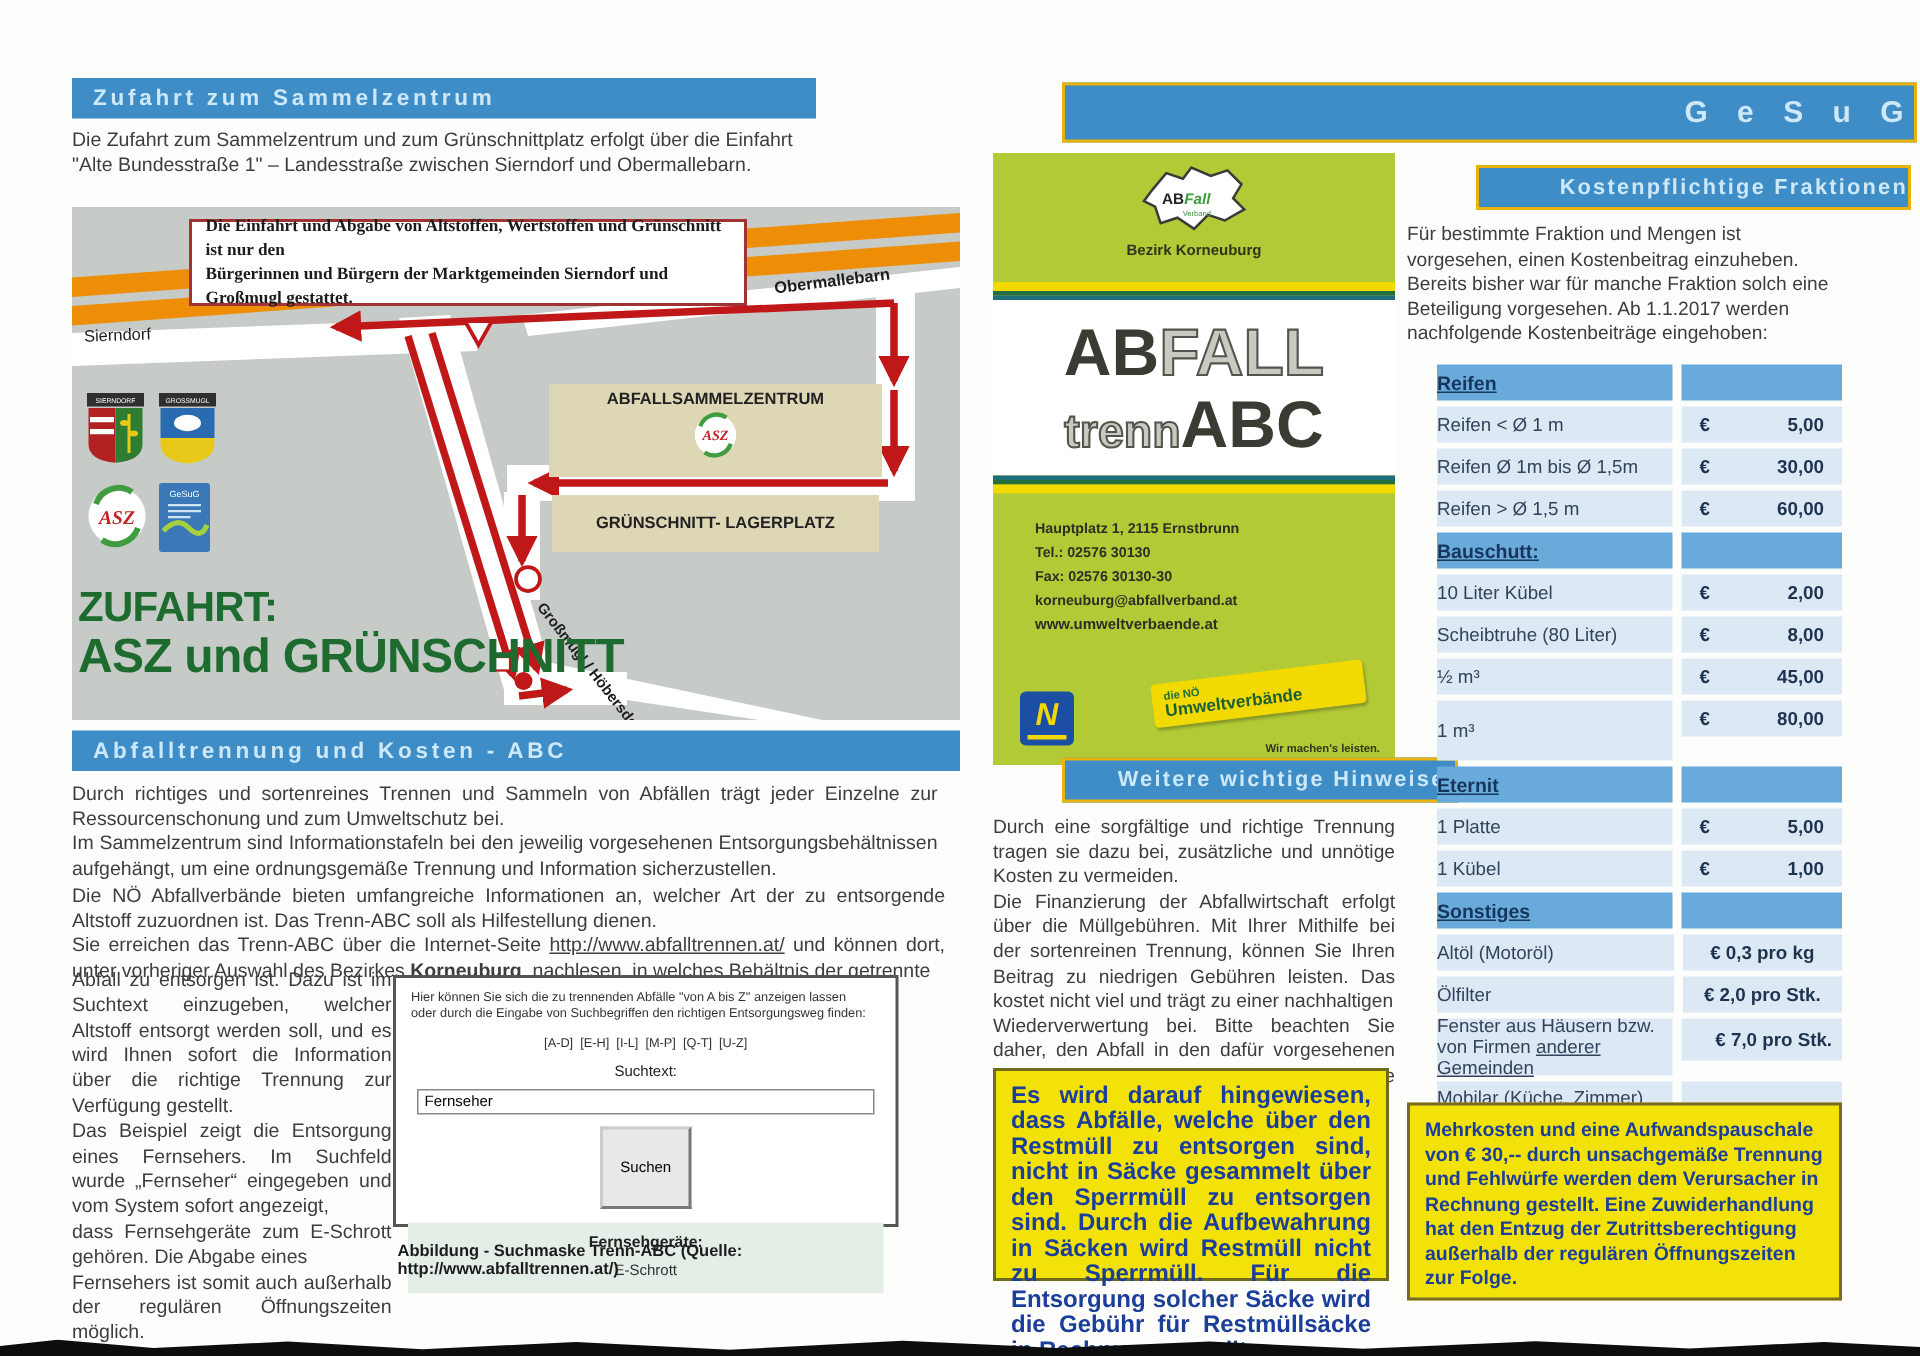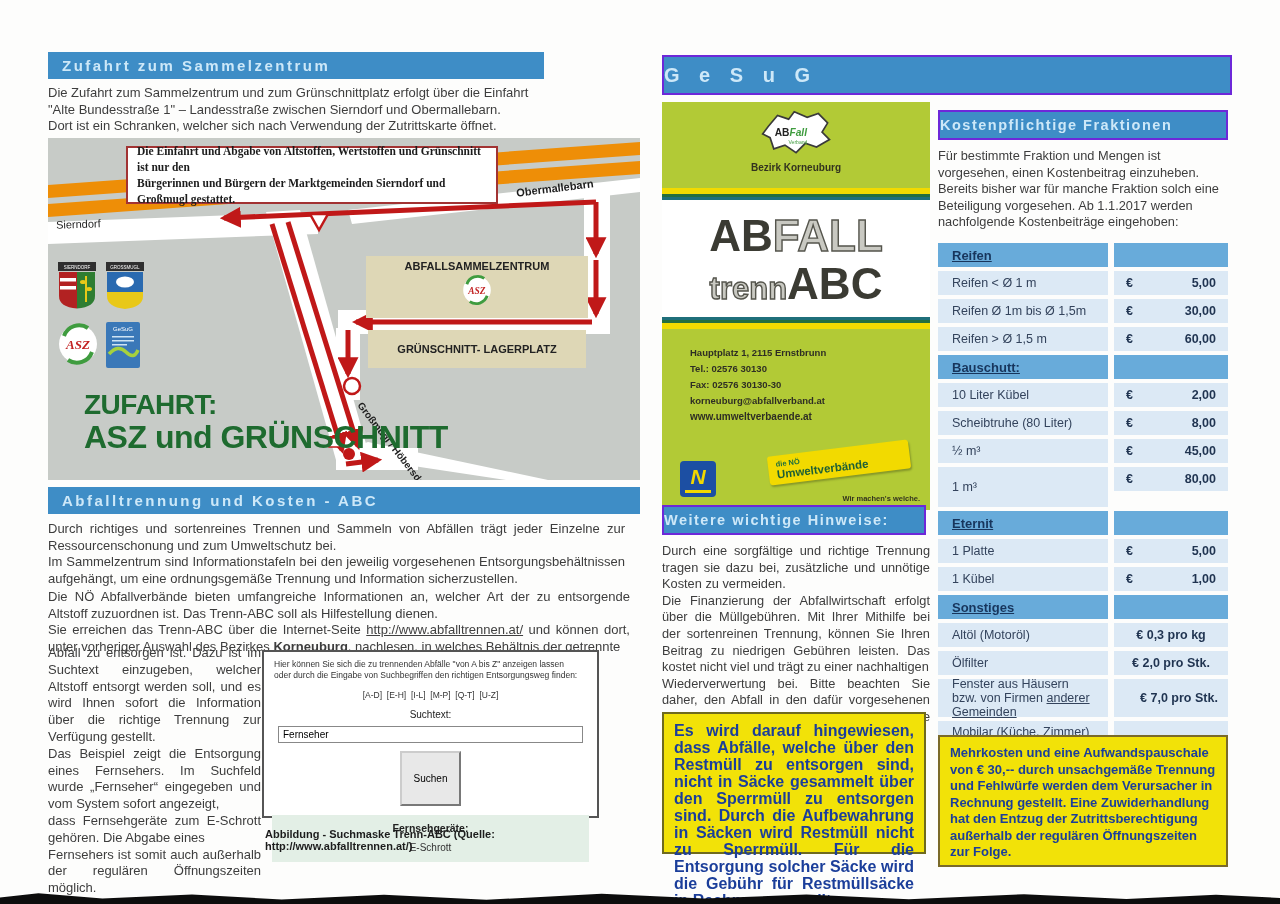--- a/index.html
+++ b/index.html
@@ -2,48 +2,48 @@
 <html><head>
 <meta charset="utf-8">
 <style>
   html,body{margin:0;padding:0;background:#ffffff;}
   #canvas{position:relative;width:1280px;height:904px;background:#fdfdfc;overflow:hidden;
           font-family:"Liberation Sans",sans-serif;color:#3d3d3d;}
   .abs{position:absolute;}
   
   .hdr{background:#3e8dc6;color:#cde8f8;font-weight:bold;letter-spacing:2.5px;
        display:flex;align-items:center;font-size:15px;padding-left:14px;box-sizing:border-box;}
-  .hdr-bordered{border:2px solid #6d28d9;justify-content:flex-start;padding-left:0;font-size:14.5px;letter-spacing:1.5px;}
+  .hdr-bordered{border:2px solid #eab308;justify-content:flex-end;padding-left:0;font-size:14.5px;letter-spacing:1.5px;margin-left:46px;}
   
   .body-txt{font-size:13px;line-height:16.5px;color:#3d3d3d;}
   .just{text-align:justify;}
   .link{color:#404040;text-decoration:underline;}
   .b{font-weight:bold;}
   
   #map{background:#c7cbc7;overflow:hidden;}
   .map-label{font-size:11px;color:#1d1d1d;font-weight:bold;white-space:nowrap;}
   .bldg{background:#ded7b6;text-align:center;box-sizing:border-box;}
   .bldg-label{font-size:11px;font-weight:bold;color:#222;}
-  .zufahrt{color:#1e6b2f;font-weight:bold;letter-spacing:-0.5px;line-height:1.08;margin-left:32px;}
+  .zufahrt{color:#1e6b2f;font-weight:bold;letter-spacing:-0.5px;line-height:1.08;}
   
   .form-box{background:#fff;border:2px solid #555;box-sizing:border-box;}
   .form-small{font-size:8.5px;line-height:11px;color:#333;}
   .result-box{background:#e3efe6;text-align:center;}
   
   .green-box{background:#b2ca36;}
   .stripe-y{background:#f2da00;}
   .stripe-g{background:#256e3e;}
   .stripe-t{background:#1f6f7a;}
   .addr{font-size:9.5px;line-height:16px;color:#2e2e24;font-weight:bold;}
   .logo-solid{color:#3b3b33;font-weight:bold;}
   .logo-outline{color:#c9c9c2;font-weight:bold;-webkit-text-stroke:1.4px #55554d;}
   .warn{background:#f2e208;box-sizing:border-box;color:#1b3e9a;font-weight:bold;font-size:16px;line-height:17px;padding:8px 10px;}
   
   .prow{display:flex;gap:6px;margin-bottom:4px;}
-  .pl{width:170px;background:#dce9f5;font-size:12.5px;color:#33435c;display:flex;align-items:center;padding:3px 14px;box-sizing:border-box;}
+  .pl{width:170px;background:#dce9f5;font-size:12.5px;color:#33435c;display:flex;align-items:center;padding:3px 0;box-sizing:border-box;margin-left:20px;}
   .pv{width:114px;background:#dce9f5;display:flex;align-items:center;justify-content:space-between;
       padding:0 12px;box-sizing:border-box;font-weight:bold;color:#1f3350;font-size:12.5px;}
   .pv-center{justify-content:center;text-align:center;padding:0 4px;}
   .phead .pl,.phead .pv{background:#68abda;}
   .ptitle{font-weight:bold;text-decoration:underline;color:#17355c;font-size:13px;}
   .u{text-decoration:underline;}
   
   #scan-band{left:0;right:0;bottom:0;height:12px;background:#0d0d0d;
     clip-path:polygon(0 45%,3% 10%,8% 55%,15% 20%,22% 62%,30% 22%,38% 65%,47% 15%,55% 55%,63% 20%,71% 60%,80% 18%,88% 58%,95% 22%,100% 50%,100% 100%,0 100%);}
   input.search{box-sizing:border-box;border:1px solid #888;font-size:10px;font-family:"Liberation Sans",sans-serif;padding:1px 4px;}
@@ -56,21 +56,20 @@
 
   <div class="abs" style="left:0;top:0;width:650px;height:904px;">
 
     <div class="abs hdr" style="left:48px;top:52px;width:496px;height:27px;">
       <span>Zufahrt zum Sammelzentrum</span>
     </div>
 
     <div class="abs body-txt" style="left:48px;top:85px;width:575px;">
       <div>Die Zufahrt zum Sammelzentrum und zum Grünschnittplatz erfolgt über die Einfahrt</div>
       <div>"Alte Bundesstraße 1" – Landesstraße zwischen Sierndorf und Obermallebarn.</div>
-      <div>Dort ist ein Schranken, welcher sich nach Verwendung der Zutrittskarte öffnet.</div>
     </div>
 
     <div class="abs" id="map" style="left:48px;top:138px;width:592px;height:342px;">
       <svg width="592" height="342" viewBox="0 0 592 342" style="position:absolute;left:0;top:0;">
         <defs>
           <marker id="arr" viewBox="0 0 10 10" refX="8" refY="5" markerWidth="4.2" markerHeight="4.2" orient="auto-start-reverse">
             <path d="M0,0 L10,5 L0,10 z" fill="#c01818"></path>
           </marker>
         </defs>
 
@@ -256,21 +255,21 @@
           <div style="font-size:10px;">www.umweltverbaende.at</div>
         </div>
         <div class="abs" style="left:18px;bottom:12px;width:36px;height:36px;background:#1c4fa3;border-radius:4px;display:flex;flex-direction:column;align-items:center;justify-content:center;">
           <span style="color:#f2d800;font-size:21px;font-weight:bold;font-style:italic;line-height:1;">N</span>
           <div style="width:26px;height:3px;background:#f2d800;margin-top:3px;"></div>
         </div>
         <div class="abs" style="right:20px;bottom:32px;width:126px;background:#f2da00;border-radius:3px;transform:rotate(-7deg);padding:4px 8px;box-shadow:1px 2px 2px rgba(0,0,0,0.25);">
           <div style="font-size:7.5px;font-weight:bold;color:#1d6e3e;">die NÖ</div>
           <div style="font-size:11.5px;font-weight:bold;color:#1d5f35;">Umweltverbände</div>
         </div>
-        <div class="abs" style="right:10px;bottom:6px;font-size:7.5px;font-weight:bold;color:#33331f;">Wir machen's welche.</div>
+        <div class="abs" style="right:10px;bottom:6px;font-size:7.5px;font-weight:bold;color:#33331f;">Wir machen's leisten.</div>
       </div>
     </div>
 
     <div class="abs hdr hdr-bordered" style="left:12px;top:505px;width:264px;height:30px;">
       <span>Weitere wichtige Hinweise:</span>
     </div>
 
     <div class="abs body-txt just" style="left:12px;top:543px;width:268px;font-size:12.8px;line-height:16.6px;">
       <div>Durch eine sorgfältige und richtige Trennung tragen sie dazu bei, zusätzliche und unnötige Kosten zu vermeiden.</div>
       <div>Die Finanzierung der Abfallwirtschaft erfolgt über die Müllgebühren. Mit Ihrer Mithilfe bei der sortenreinen Trennung, können Sie Ihren Beitrag zu niedrigen Gebühren leisten. Das kostet nicht viel und trägt zu einer nachhaltigen</div>
@@ -386,21 +385,21 @@
       <div class="prow">
         <div class="pl" style="height:24px;">Ölfilter</div>
         <div class="pv pv-center" style="height:24px;">
             <span>€ 2,0 pro Stk.</span>
           </div>
       </div>
       <div class="prow">
         <div class="pl" style="height:38px;line-height:14px;">
             <span><span>Fenster aus Häusern bzw. von Firmen </span><span class="u">anderer Gemeinden</span></span>
           </div>
-        <div class="pv pv-center" style="height:38px;padding-left:20px;">
+        <div class="pv pv-center" style="height:28px;padding-left:20px;">
             <span>€ 7,0 pro Stk.</span>
           </div>
       </div>
       <div class="prow">
         <div class="pl" style="height:50px;line-height:14px;">Mobilar (Küche, Zimmer) aus Häusern bzw. Firmen anderer Gemeinden</div>
         <div class="pv" style="height:50px;">
             <span>€</span>
             <span>40,00</span>
           </div>
       </div>

